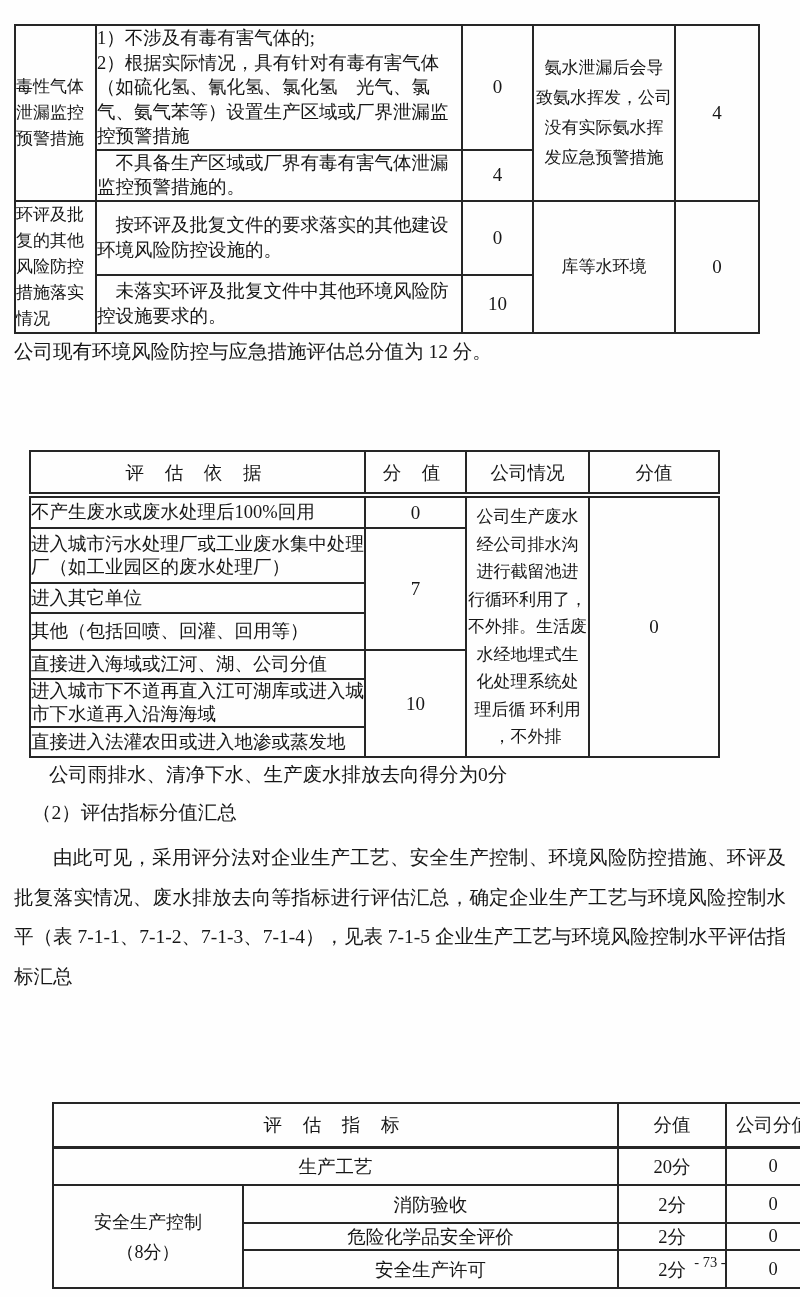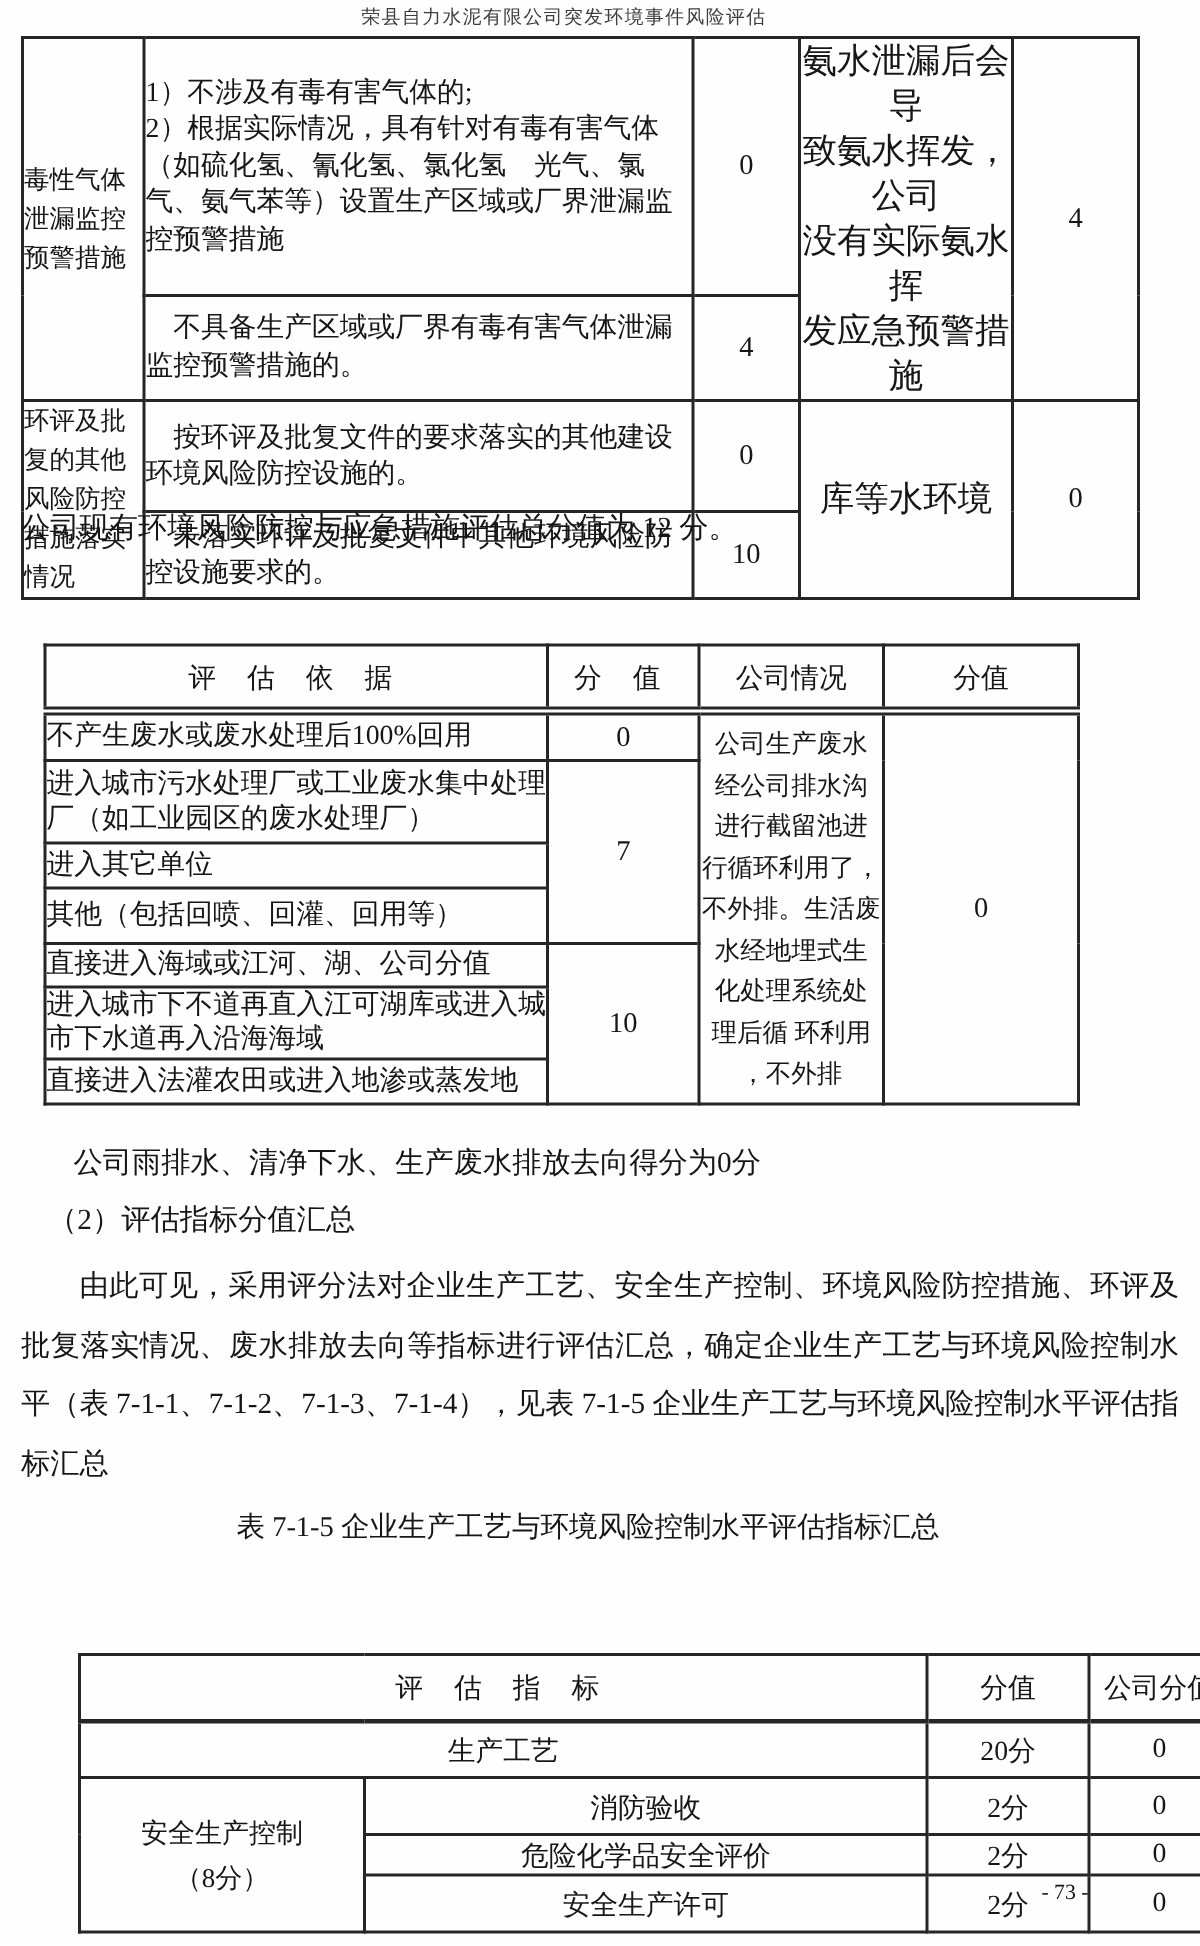--- a/index.html
+++ b/index.html
@@ -16,24 +16,24 @@
   }
 
   table.t { position:absolute; border-collapse:collapse; table-layout:fixed; }
   table.t td, table.t th { border:2px solid #262626; padding:0; overflow:hidden; font-weight:normal; }
 
   
   #table1 { left:14px; top:24px; width:744px; }
   .t1-cat   { font-size:17px;   line-height:26px;   padding:1px 2px; vertical-align:middle; text-align:left; }
   .t1-crit  { font-size:18.5px; line-height:24.5px; padding:2px 5px 2px 7px; vertical-align:middle; white-space:pre-line; text-align:left; }
   .t1-score { font-size:19px;   text-align:center;  vertical-align:middle; }
-  .t1-sit   { font-size:23px; line-height:30px;   text-align:center; vertical-align:middle; white-space:pre-line;font-family:Liberation Serif, serif; }
+  .t1-sit   { font-size:17px; line-height:30px;   text-align:center; vertical-align:middle; white-space:pre-line;font-family:Liberation Serif, serif; }
 
   
-  #table2 { left:29px; top:429px; width:689px;padding-left:48px; }
+  #table2 { left:29px; top:450px; width:689px;padding-left:48px; }
   #table2 th { font-size:18.5px; text-align:center; vertical-align:middle; border-bottom:6px double #262626; }
   .ls { letter-spacing:8px; }
   .t2-crit  { font-size:18.5px; line-height:23px; padding:2px 4px 2px 6px; vertical-align:middle; text-align:left; }
   .t2-score { font-size:19px;   text-align:center; vertical-align:middle; }
   .t2-sit   { font-size:17px;   line-height:27.5px; text-align:center; vertical-align:middle; white-space:pre-line; }
 
   
   #table3 { left:25px; top:1102px; width:767px;margin-left:27px; }
   #table3 th { font-size:18.5px; text-align:center; vertical-align:middle; border-bottom:3px solid #262626; }
   .t3-cell { font-size:18.5px; text-align:center; vertical-align:middle; }
@@ -47,21 +47,20 @@
   #para     { left:14px; top:838px; width:772px; font-size:19.5px; line-height:39.5px;
               text-align:justify; text-indent:2em; }
   #title3   { top:1005px; left:0; width:784px; text-align:center; font-size:19px; }
   #footer   { top:1254px; left:660px; width:100px; text-align:center; font-size:14.5px; }
 </style>
 </head>
 <body>
 
 <div class="page">
 
-  <div class="abs doc-header">荣县自力水泥有限公司突发环境事件风险评估</div>
 
   <table class="t" id="table1">
     <colgroup>
       <col style="width:81px">
         <col style="width:366px">
         <col style="width:71px">
       <col style="width:142px">
         <col style="width:84px">
     </colgroup>
     <tbody>
@@ -147,21 +146,20 @@
     </tr>
   </tbody>
     </table>
 
   <div class="abs" id="note2">公司雨排水、清净下水、生产废水排放去向得分为0分</div>
 
   <div class="abs" id="heading2">（2）评估指标分值汇总</div>
 
   <div class="abs" id="para">由此可见，采用评分法对企业生产工艺、安全生产控制、环境风险防控措施、环评及批复落实情况、废水排放去向等指标进行评估汇总，确定企业生产工艺与环境风险控制水平（表 7-1-1、7-1-2、7-1-3、7-1-4），见表 7-1-5 企业生产工艺与环境风险控制水平评估指标汇总</div>
 
-  <div class="abs" id="title3">表 7-1-5 企业生产工艺与环境风险控制水平评估指标汇总</div>
 
   <table class="t" id="table3">
     <colgroup>
       <col style="width:190px">
         <col style="width:375px">
         <col style="width:108px">
         <col style="width:94px">
     </colgroup>
     <tbody>
         <tr style="height:44px">

